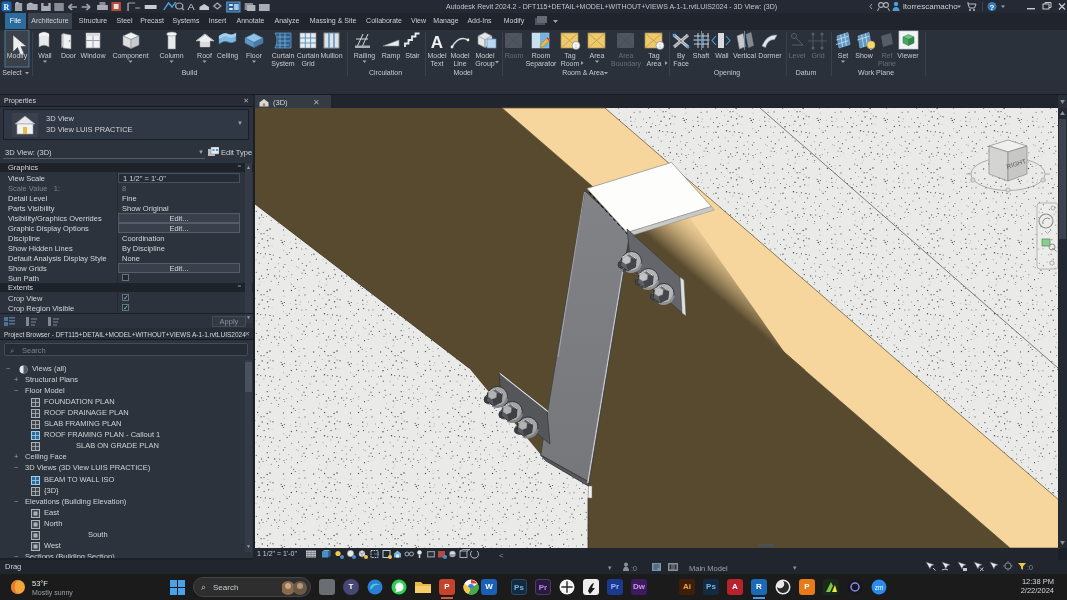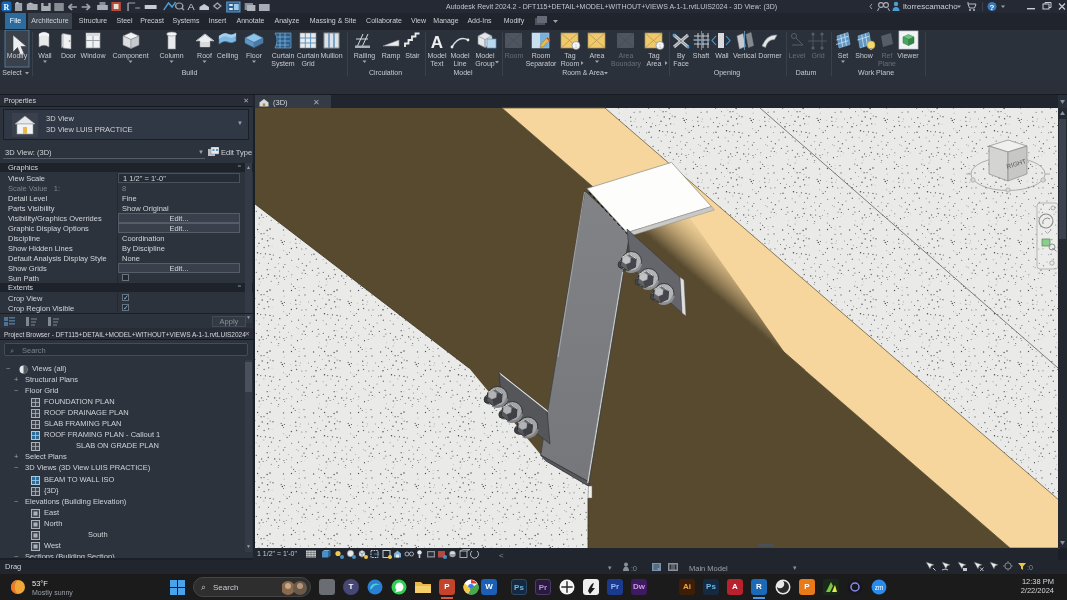--- a/index.html
+++ b/index.html
@@ -471,21 +471,21 @@
             <path d="M4.5 .5 a4 4 0 0 1 0 8" fill="#555b64"></path>
           </svg>
           <span class="abs" style="left:32px;top:0;">Views (all)</span>
         </div>
       <div class="trow" style="top:15px;">
           <span class="abs" style="left:14px;top:0;color:#9aa0a8;">+</span>
           <span class="abs" style="left:25px;top:0;">Structural Plans</span>
         </div>
       <div class="trow" style="top:26px;">
           <span class="abs" style="left:14px;top:0;color:#9aa0a8;">−</span>
-          <span class="abs" style="left:25px;top:0;">Floor Grid</span>
+          <span class="abs" style="left:25px;top:0;">Floor Model</span>
         </div>
       <div class="trow" style="top:37px;">
           <svg class="abs" style="left:31px;top:1px" width="9" height="9">
             <rect x="0" y="0" width="9" height="9" fill="#aeb2b8"></rect>
             <rect x="1" y="1" width="7" height="7" fill="#3f464f"></rect>
             <path d="M1 4.5 h7 M4.5 1 v7" stroke="#aeb2b8" stroke-width="0.8"></path>
           </svg>
           <span class="abs" style="left:44px;top:0;">FOUNDATION PLAN</span>
         </div>
       <div class="trow" style="top:48px;">
@@ -515,21 +515,21 @@
       <div class="trow" style="top:81px;">
           <svg class="abs" style="left:31px;top:1px" width="9" height="9">
             <rect x="0" y="0" width="9" height="9" fill="#aeb2b8"></rect>
             <rect x="1" y="1" width="7" height="7" fill="#3f464f"></rect>
             <path d="M1 4.5 h7 M4.5 1 v7" stroke="#aeb2b8" stroke-width="0.8"></path>
           </svg>
           <span class="abs" style="left:44px;top:0;padding-left:32px;">SLAB ON GRADE PLAN</span>
         </div>
       <div class="trow" style="top:92px;">
           <span class="abs" style="left:14px;top:0;color:#9aa0a8;">+</span>
-          <span class="abs" style="left:25px;top:0;">Select Plans</span>
+          <span class="abs" style="left:25px;top:0;">Ceiling Face</span>
         </div>
       <div class="trow" style="top:103px;">
           <span class="abs" style="left:14px;top:0;color:#9aa0a8;">−</span>
           <span class="abs" style="left:25px;top:0;">3D Views (3D View LUIS PRACTICE)</span>
         </div>
       <div class="trow" style="top:115px;">
           <svg class="abs" style="left:31px;top:1px" width="9" height="9">
             <rect x="0" y="0" width="9" height="9" fill="#9ecdee"></rect>
             <rect x="1" y="1" width="7" height="7" fill="#2e6a96"></rect>
             <path d="M1 4.5 h7 M4.5 1 v7" stroke="#9ecdee" stroke-width="0.8"></path>

